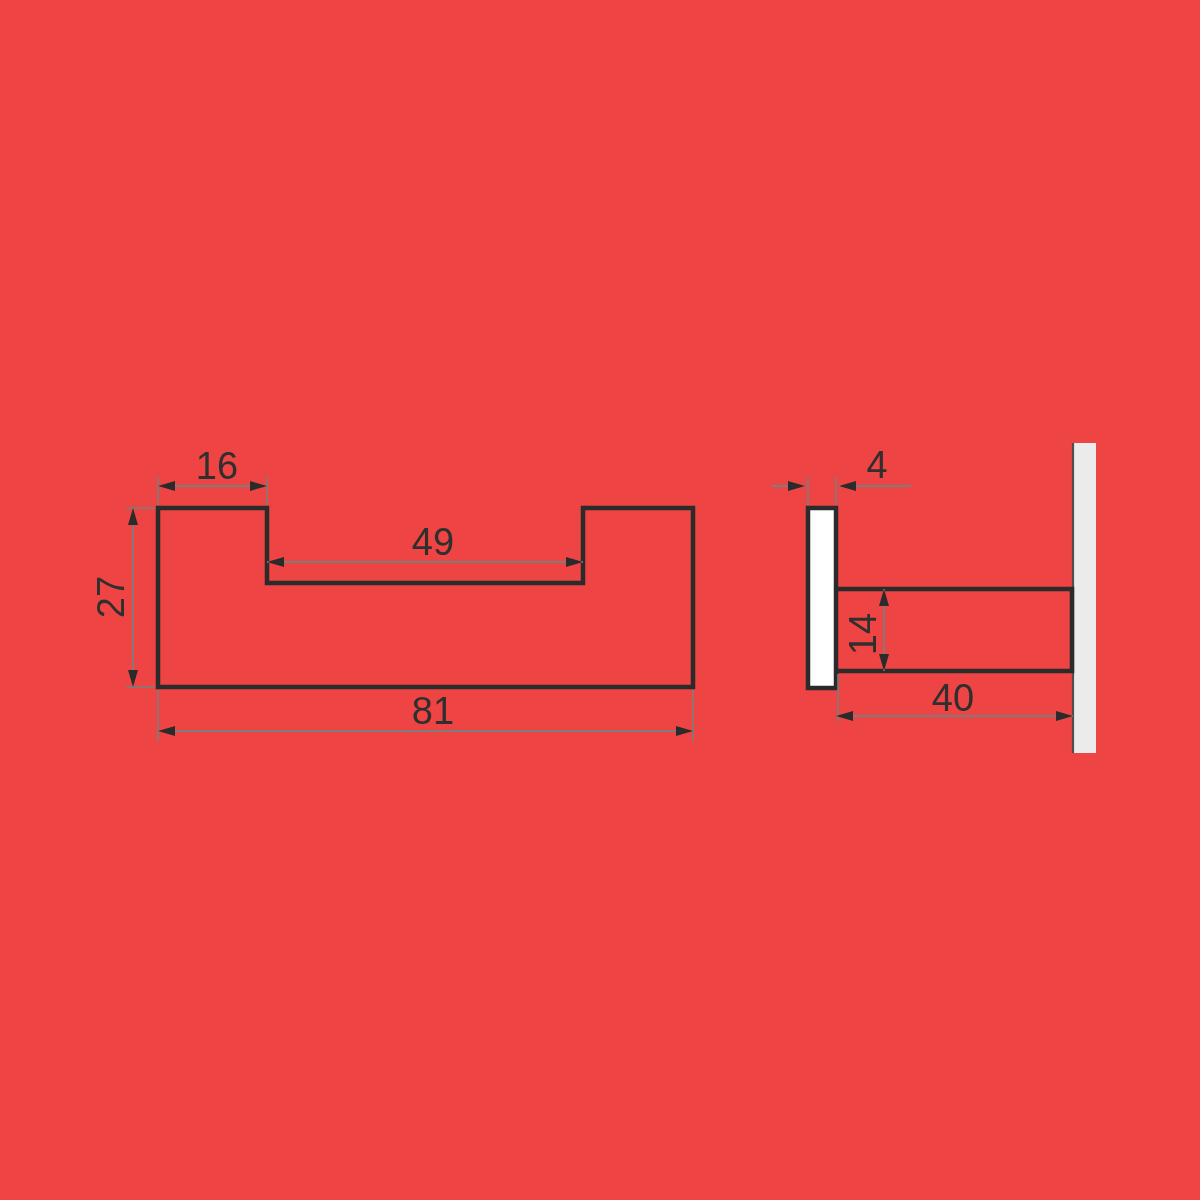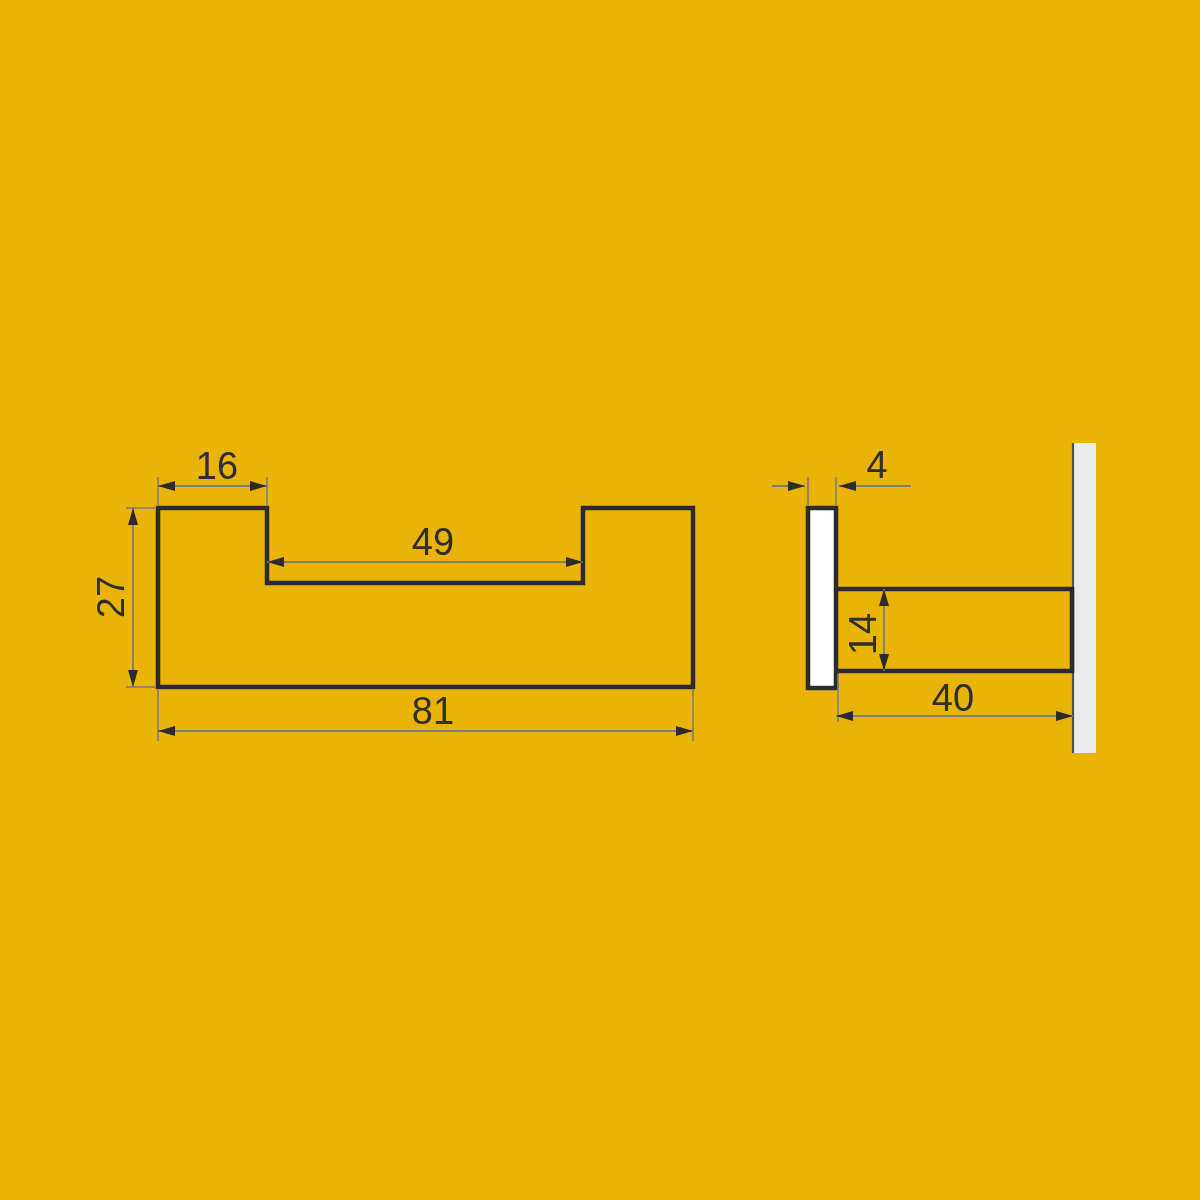--- a/index.html
+++ b/index.html
@@ -7,21 +7,21 @@
     padding: 0;
     background: #ffffff;
     width: 1200px;
     height: 1200px;
     font-family: "Liberation Sans", sans-serif;
   }
   .stage {
     position: relative;
     width: 1200px;
     height: 1200px;
-    background: #eab308;
+    background: #ef4444;
     overflow: hidden;
   }
   svg { display: block; }
   .outline {
     fill: none;
     stroke: #2b2b2b;
     stroke-width: 4.5;
     stroke-linejoin: miter;
   }
   .solid-fill { fill: #ffffff; }

